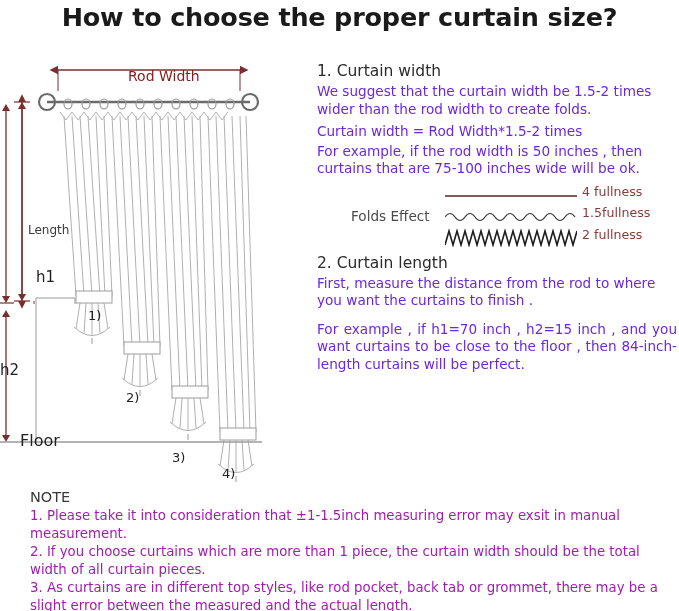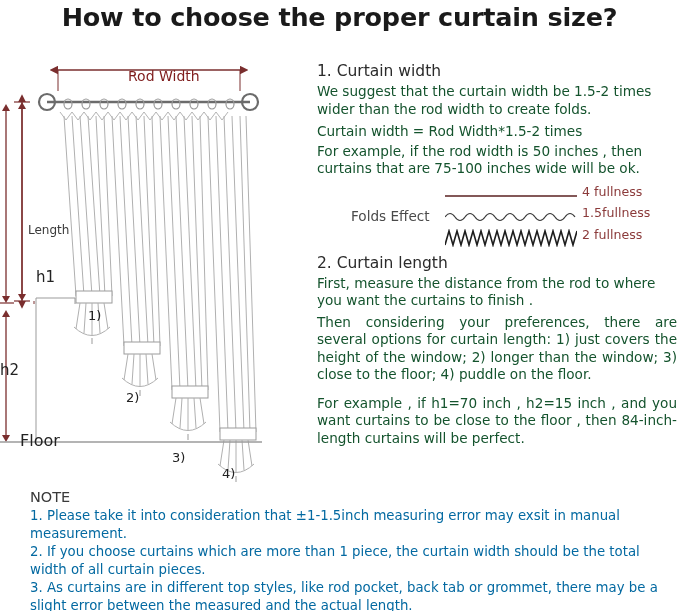--- a/index.html
+++ b/index.html
@@ -58,21 +58,21 @@
   }
   .sec-head {
     font-size: 15.5px;
     color: #2b2b2b;
     margin: 0 0 3px 0;
     font-family: "DejaVu Sans", sans-serif;
   }
   .ptxt {
     font-size: 13.6px;
     line-height: 17.5px;
-    color: #14532d;
+    color: #6d28d9;
     margin: 0 0 2px 0;
   }
   .ptxt.just {
     text-align: justify;
   }
   .gap {
     height: 9px;
   }
   
   #folds {
@@ -106,21 +106,21 @@
     width: 630px;
   }
   #notes .note-head {
     font-size: 14.5px;
     color: #3a3a3a;
     margin-bottom: 2px;
   }
   #notes .note-line {
     font-size: 13.3px;
     line-height: 18px;
-    color: #0369a1;
+    color: #a21caf;
     margin: 0;
   }
 </style>
 </head>
 <body>
 
 <div id="page">
 
   <div class="title">How to choose the proper curtain size?</div>
 
@@ -296,21 +296,20 @@
       <div class="fl" style="top:21px;">1.5fullness</div>
 
       <svg class="wave" style="top:45px;" width="132" height="18" viewBox="0 0 132 18">
         <path d="M0,16 L4,2 L8,16 L12,2 L16,16 L20,2 L24,16 L28,2 L32,16 L36,2 L40,16 L44,2 L48,16 L52,2 L56,16 L60,2 L64,16 L68,2 L72,16 L76,2 L80,16 L84,2 L88,16 L92,2 L96,16 L100,2 L104,16 L108,2 L112,16 L116,2 L120,16 L124,2 L128,16 L132,2" fill="none" stroke="#1d1d1d" stroke-width="1.6"></path>
       </svg>
       <div class="fl" style="top:43px;">2 fullness</div>
     </div>
 
     <div class="sec-head" style="margin-top:4px;">2. Curtain length</div>
     <p class="ptxt">First, measure the distance from the rod to where you want the curtains to finish .</p>
-    <p class="ptxt just" style="margin-top:4px;">Then considering your preferences, there are several options for curtain length: 1) just covers the height of the window; 2) longer than the window; 3) close to the floor; 4) puddle on the floor.</p>
     <div class="gap"></div>
     <p class="ptxt just">For example , if h1=70 inch , h2=15 inch , and you want curtains to be close to the floor , then 84-inch-length curtains will be perfect.</p>
   </div>
 
   <div id="notes">
     <div class="note-head">NOTE</div>
     <p class="note-line">1. Please take it into consideration that ±1-1.5inch measuring error may exsit in manual measurement.</p>
     <p class="note-line">2. If you choose curtains which are more than 1 piece, the curtain width should be the total width of all curtain pieces.</p>
     <p class="note-line">3. As curtains are in different top styles, like rod pocket, back tab or grommet, there may be a slight error between the measured and the actual length.</p>
   </div>

